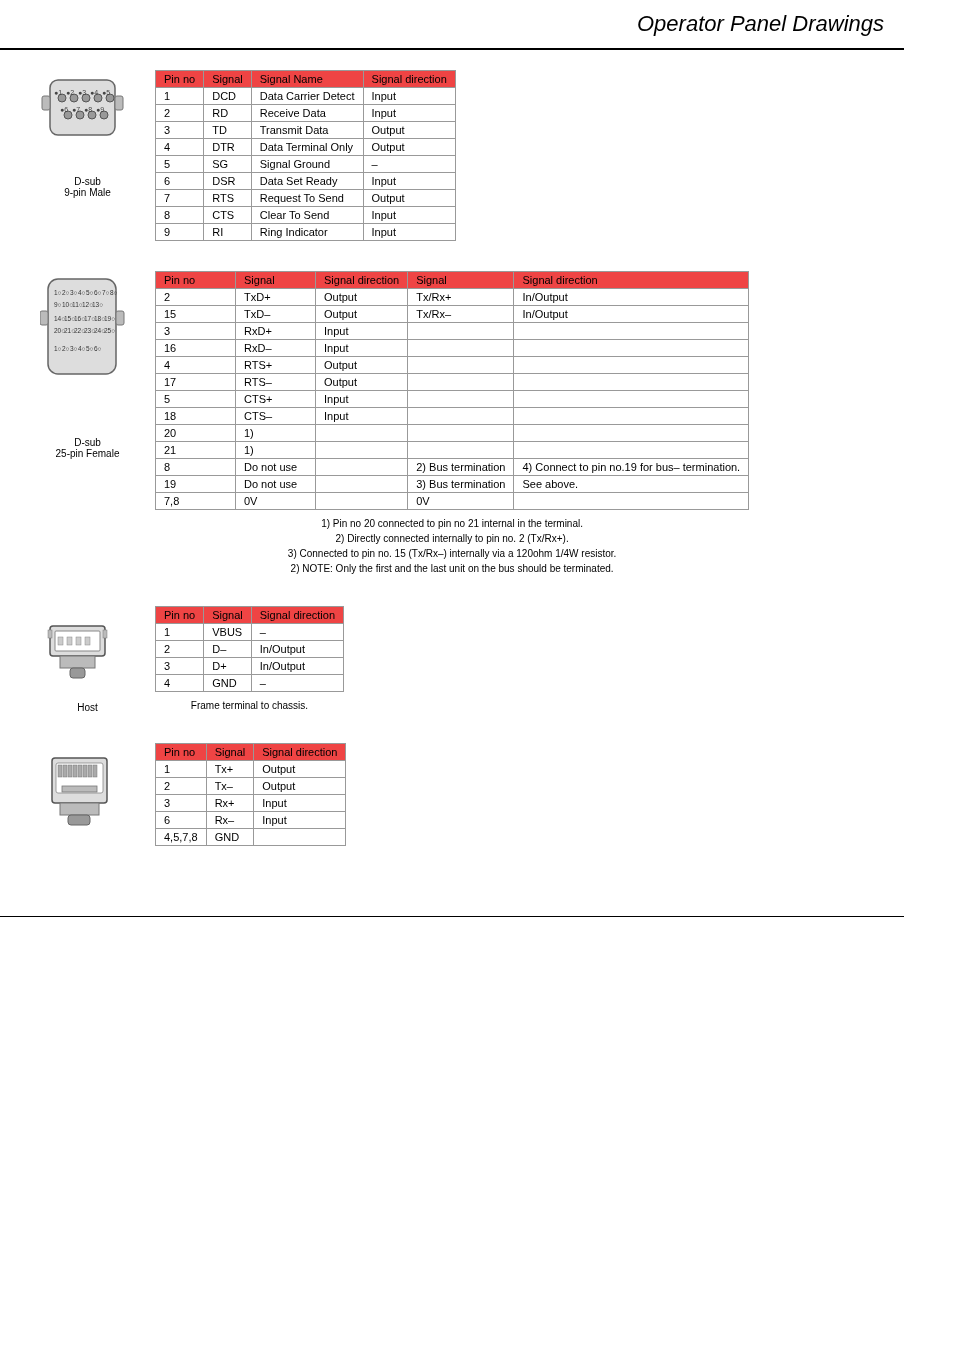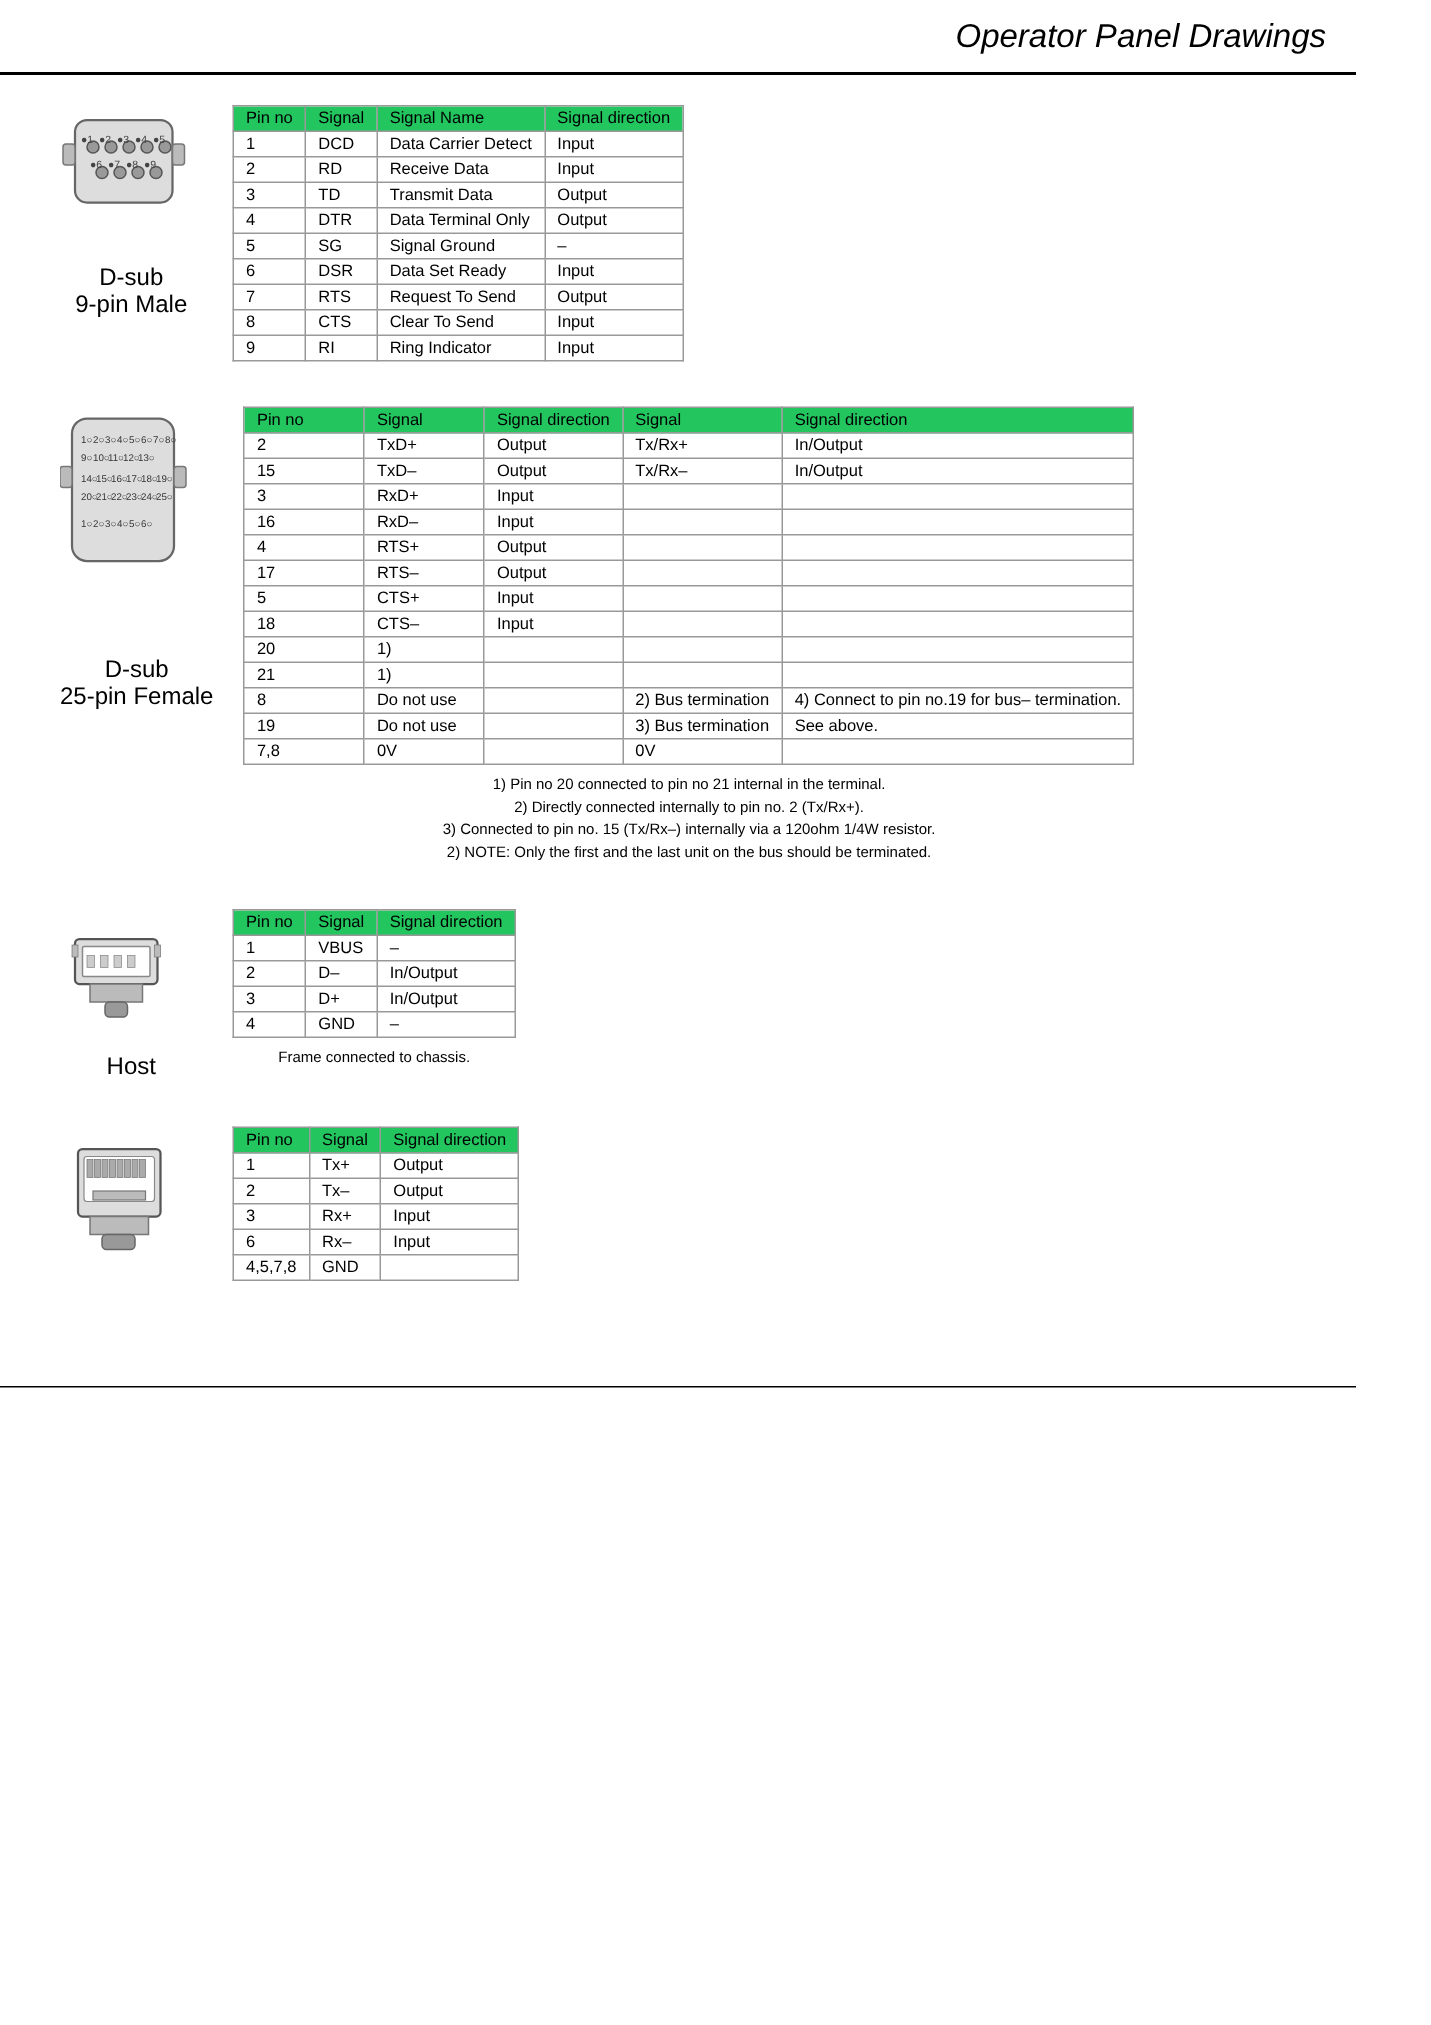--- a/index.html
+++ b/index.html
@@ -47,32 +47,32 @@
     table {
       border-collapse: collapse;
       font-size: 11px;
     }
     table th, table td {
       border: 1px solid #999;
       padding: 2px 8px;
       white-space: nowrap;
     }
     table th {
-      background: #22c55e;
+      background: #ef4444;
       font-weight: normal;
       text-align: left;
     }
     .note-text {
       font-size: 10px;
       margin-top: 6px;
       line-height: 1.5;
       text-align: center;
     }
     .connector-label {
-      font-size: 16px;
+      font-size: 10px;
       text-align: center;
       margin-top: 4px;
     }
     .footer-line {
       border-top: 1px solid #000;
       margin-top: 20px;
       padding-top: 4px;
     }
     .wide-table th, .wide-table td {
       min-width: 80px;
@@ -396,21 +396,21 @@
                 <td>D+</td>
                 <td>In/Output</td>
               </tr>
               <tr>
                 <td>4</td>
                 <td>GND</td>
                 <td>–</td>
               </tr>
             </tbody>
         </table>
-        <div class="note-text" id="usb-note">Frame connected to chassis.</div>
+        <div class="note-text" id="usb-note">Frame terminal to chassis.</div>
       </div>
     </div>
 
     <div class="connector-section">
       <div class="connector-img">
         <svg width="95" height="100" viewBox="0 0 95 100">
 
           <rect x="12" y="15" width="55" height="45" rx="3" fill="#ddd" stroke="#555" stroke-width="1.5"></rect>
           <rect x="16" y="20" width="47" height="30" rx="2" fill="#fff" stroke="#888" stroke-width="0.8"></rect>
 

